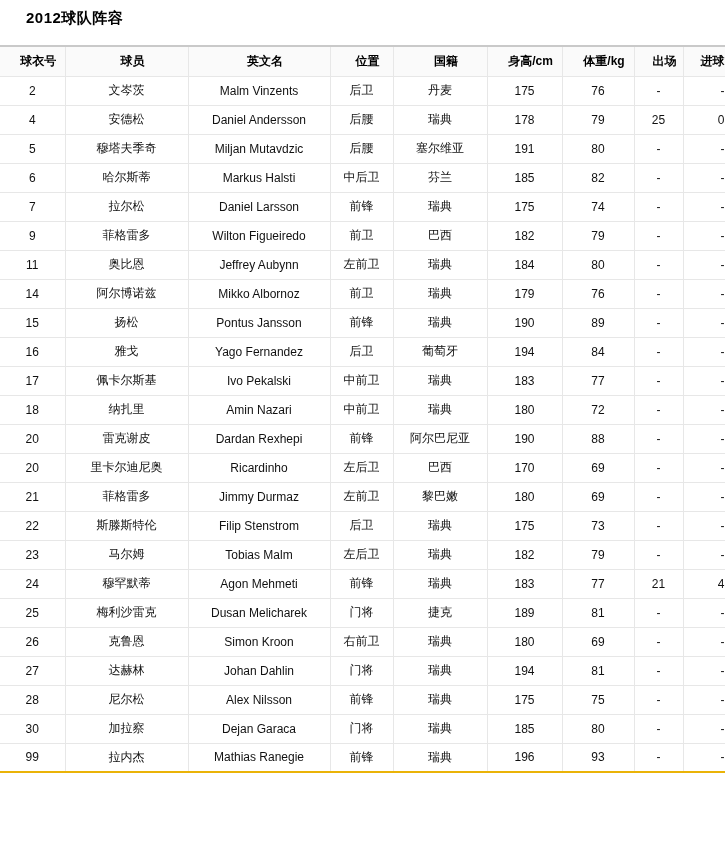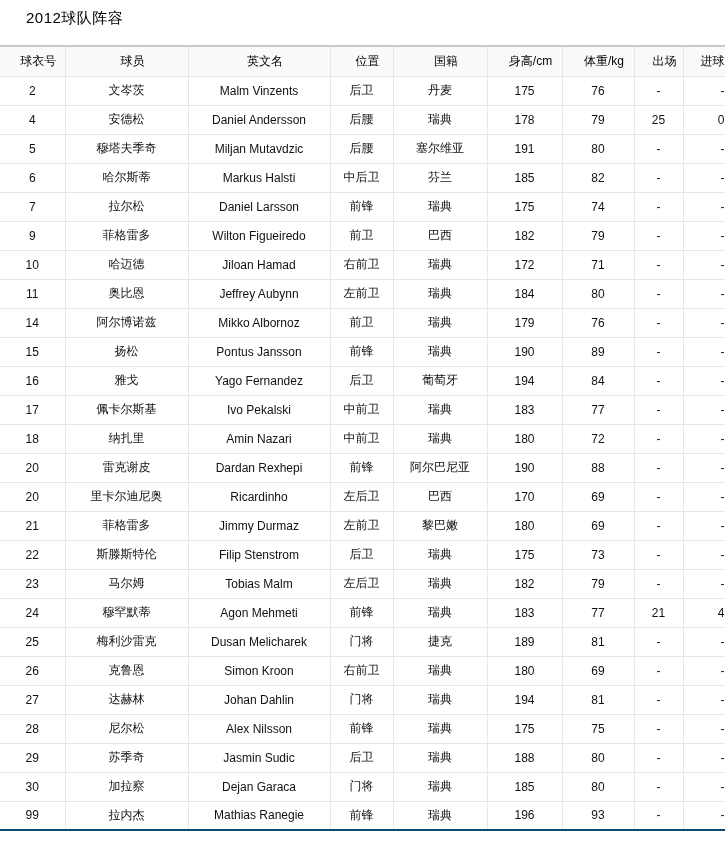--- a/index.html
+++ b/index.html
@@ -10,21 +10,21 @@
     font-family: "Liberation Sans", "DejaVu Sans", sans-serif;
     color: #1a1a1a;
     overflow: hidden;
   }
   .page { width: 725px; height: 860px; position: relative; }
   .section-title {
     position: absolute;
     left: 26px;
     top: 9px;
     font-size: 15px;
-    font-weight: normal;
+    font-weight: bold;
     color: #000000;
     letter-spacing: 0.5px;
   }
   table.roster-table {
     position: absolute;
     top: 45px;
     left: 0;
     width: 725px;
     border-collapse: collapse;
     table-layout: fixed;
@@ -32,35 +32,35 @@
   .roster-table th, .roster-table td {
     border: 1px solid #e7e7e7;
     text-align: center;
     vertical-align: middle;
     font-size: 12px;
     overflow: hidden;
     white-space: nowrap;
   }
   .roster-table th {
     height: 30px;
-    font-weight: normal;
+    font-weight: bold;
     color: #000000;
     background: #fafafa;
     border-top: 2px solid #c9c9c9;
     padding-left: 12px;
   }
   .roster-table td {
     height: 29px;
     font-weight: normal;
     color: #111111;
     background: #ffffff;
   }
   .roster-table th:first-child, .roster-table td:first-child { border-left: none; }
   .roster-table th:last-child, .roster-table td:last-child { border-right: 1px solid #e7e7e7; text-align: right; }
-  .roster-table tbody tr:last-child td { border-bottom: 2px solid #0c4a6e; margin-left: 42px; }
+  .roster-table tbody tr:last-child td { border-bottom: 2px solid #eab308; margin-left: 42px; }
 </style>
 </head>
 <body>
 
 <div class="page">
   <div class="section-title">2012球队阵容</div>
 
   <table class="roster-table">
     <colgroup>
       <col style="width:65px">
@@ -147,31 +147,20 @@
           <td>菲格雷多</td>
           <td>Wilton Figueiredo</td>
           <td>前卫</td>
           <td>巴西</td>
           <td>182</td>
           <td>79</td>
           <td>-</td>
           <td>-</td>
         </tr>
         <tr>
-          <td>10</td>
-          <td>哈迈德</td>
-          <td>Jiloan Hamad</td>
-          <td>右前卫</td>
-          <td>瑞典</td>
-          <td>172</td>
-          <td>71</td>
-          <td>-</td>
-          <td>-</td>
-        </tr>
-        <tr>
           <td>11</td>
           <td>奥比恩</td>
           <td>Jeffrey Aubynn</td>
           <td>左前卫</td>
           <td>瑞典</td>
           <td>184</td>
           <td>80</td>
           <td>-</td>
           <td>-</td>
         </tr>
@@ -334,31 +323,20 @@
           <td>尼尔松</td>
           <td>Alex Nilsson</td>
           <td>前锋</td>
           <td>瑞典</td>
           <td>175</td>
           <td>75</td>
           <td>-</td>
           <td>-</td>
         </tr>
         <tr>
-          <td>29</td>
-          <td>苏季奇</td>
-          <td>Jasmin Sudic</td>
-          <td>后卫</td>
-          <td>瑞典</td>
-          <td>188</td>
-          <td>80</td>
-          <td>-</td>
-          <td>-</td>
-        </tr>
-        <tr>
           <td>30</td>
           <td>加拉察</td>
           <td>Dejan Garaca</td>
           <td>门将</td>
           <td>瑞典</td>
           <td>185</td>
           <td>80</td>
           <td>-</td>
           <td>-</td>
         </tr>

